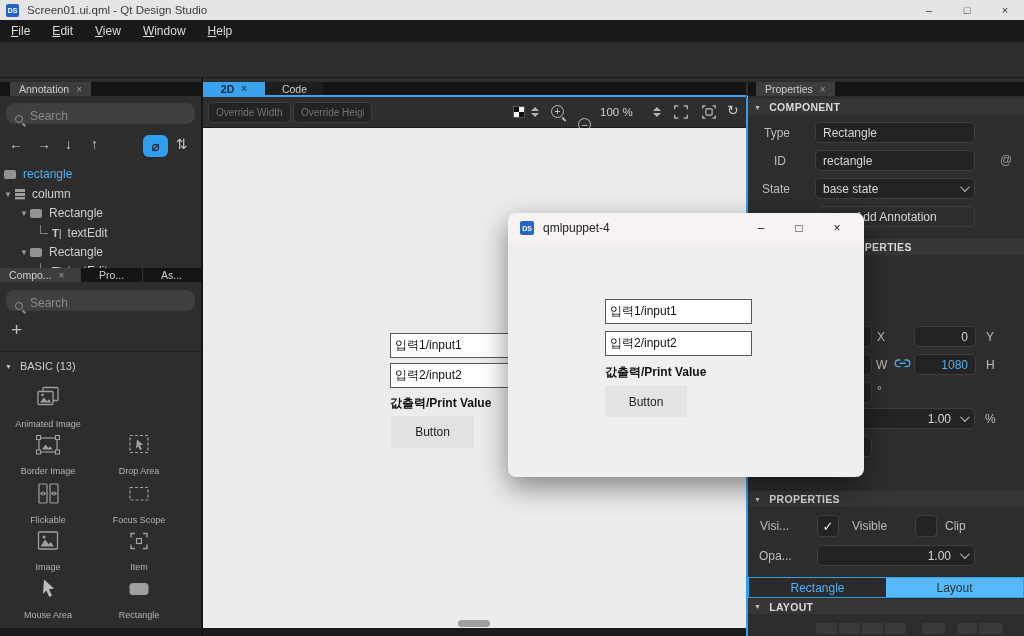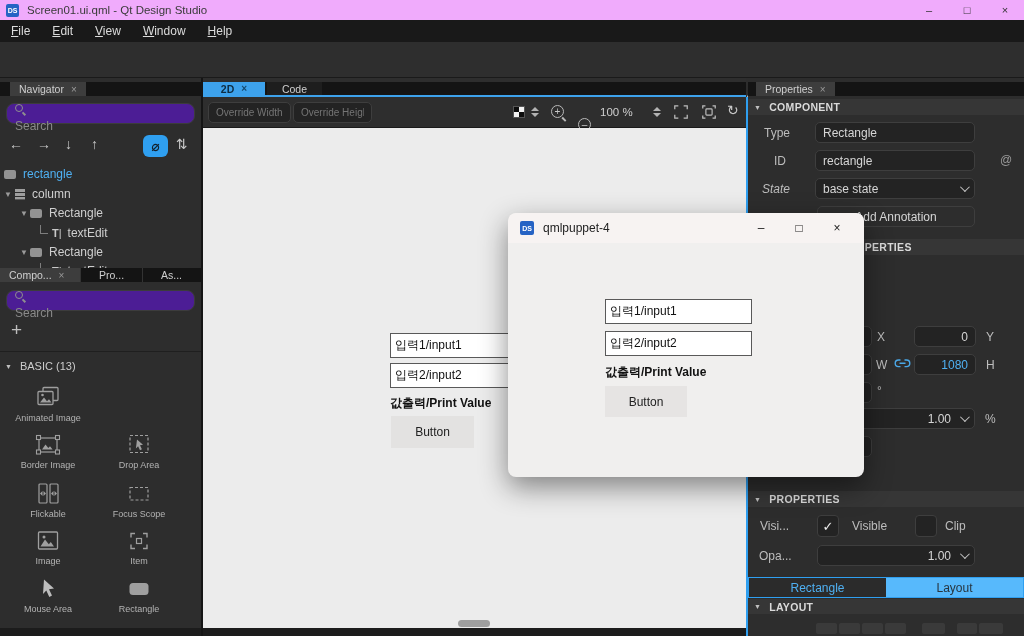--- a/index.html
+++ b/index.html
@@ -2,21 +2,21 @@
 <html><head>
 <meta charset="utf-8">
 <style>
   * { margin:0; padding:0; box-sizing:border-box; }
   html,body { width:1024px; height:636px; background:#222; }
   body { font-family:"Liberation Sans","DejaVu Sans",sans-serif; }
   #app { position:relative; width:1024px; height:636px; overflow:hidden; background:#2d2d2d; }
   .abs { position:absolute; }
 
   
-  .titlebar { left:0; top:0; width:1024px; height:20px; background:#f0abfc; display:flex; align-items:center; }
+  .titlebar { left:0; top:0; width:1024px; height:20px; background:#e5e5e5; display:flex; align-items:center; }
   .ds-logo { width:13px; height:13px; margin-left:6px; background:#2563c4; border-radius:2px; color:#fff; font-size:7px; font-weight:bold; display:flex; align-items:center; justify-content:center; }
   .tb-title { margin-left:8px; font-size:11.5px; color:#3a3a3a; }
   .win-ctrls { position:absolute; right:0; top:0; height:20px; display:flex; }
   .win-ctrl { width:38px; height:20px; display:flex; align-items:center; justify-content:center; font-size:11px; color:#333; }
 
   
   .menubar { left:0; top:20px; width:1024px; height:22px; background:#191919; display:flex; align-items:center; gap:0; }
   .menu-item { color:#dcdcdc; font-size:12px; padding:0 11px; display:inline-block; }
   .menu-item::first-letter { text-decoration:underline; }
 
@@ -28,37 +28,37 @@
   .tb-glyph { color:#c9c9c9; font-size:17px; line-height:1; }
   .dim { color:#5e5e5e !important; }
   .lp-square { width:11px; height:11px; border:1.6px solid #7c4343; border-radius:2px; flex:none; }
 
   
   .panel { background:#2d2d2d; }
   .tabstrip { background:#141414; display:flex; align-items:stretch; }
   .ptab { display:flex; align-items:center; gap:7px; padding:0 9px; font-size:10.5px; color:#cfcfcf; }
   .ptab.on { background:#3d3d3d; }
   .ptab .x { color:#9a9a9a; font-size:10px; }
-  .search { background:#4c1d95; border:1px solid #3c3c3c; border-radius:8px; display:flex; align-items:flex-start; padding:0 8px; gap:7px;flex-direction:column; }
+  .search { background:#404040; border:1px solid #3c3c3c; border-radius:8px; display:flex; align-items:flex-end; padding:0 8px; gap:7px; }
   .search input { background:transparent; border:none; outline:none; color:#cfcfcf; font-size:12px; width:100%; }
   .search input::placeholder { color:#8a8a8a; }
   .mag { width:8px; height:8px; border:1.5px solid #8f8f8f; border-radius:50%; position:relative; flex:none; }
   .mag::after { content:""; position:absolute; width:1.5px; height:4px; background:#8f8f8f; left:7px; top:7px; transform:rotate(-45deg); }
 
   
   .trow { position:absolute; left:0; width:201px; height:20px; display:flex; align-items:center; font-size:12px; color:#cfcfcf; }
   .trow .exp { color:#9a9a9a; font-size:8px; width:12px; text-align:center; }
   .rect-ico { width:12px; height:9px; background:#939393; border-radius:2px; flex:none; margin-right:7px; }
   .elbow { width:8px; height:9px; border-left:1px solid #7e7e7e; border-bottom:1px solid #7e7e7e; margin:-8px 4px 0 0; }
   .tico { margin-right:6px; display:flex; }
 
   
   .citem { position:absolute; width:90px; text-align:center; }
   .citem .cicon { height:26px; display:flex; align-items:center; justify-content:center; }
-  .citem .clabel { font-size:9px; color:#b3b3b3; margin-top:2px; white-space:nowrap; }
+  .citem .clabel { font-size:9px; color:#b3b3b3; margin-top:8px; white-space:nowrap; }
 
   .hdr { background:#363636; color:#dadada; font-size:10.5px; font-weight:bold; display:flex; align-items:center; padding:0 6px; gap:8px; letter-spacing:.3px; }
   .hdr .tri { font-size:7px; color:#c0c0c0; font-weight:normal; }
 
   
   .pfield { background:#232323; border:1px solid #3e3e3e; border-radius:5px; color:#d6d6d6; font-size:12px; display:flex; align-items:center; padding:0 7px; }
   .plabel { color:#bdbdbd; font-size:12px; }
   .num { justify-content:flex-end; }
   .blue { color:#4fb0f2 !important; }
   .cb { width:22px; height:22px; background:#232323; border:1px solid #3e3e3e; border-radius:4px; display:flex; align-items:center; justify-content:center; color:#ececec; font-size:13px; }
@@ -155,21 +155,21 @@
           <circle cx="14" cy="15.5" r="2"></circle>
         <path d="M6.8 9 l5.4-3.5 M6.8 11 l5.4 3.5"></path>
       </g>
     </svg>
     <span class="abs tb-glyph" style="left:992px;top:55px;font-size:10px;letter-spacing:1px;">•••</span>
   </div>
 
   <div class="abs panel" style="left:0;top:78px;width:201px;height:550px;">
     <div class="abs tabstrip" style="left:0;top:4px;width:201px;height:14px;">
       <div class="ptab on" style="margin-left:10px;">
-        <span>Navigator</span>
+        <span>Annotation</span>
         <span class="x">×</span>
       </div>
     </div>
     <div class="abs search" style="left:6px;top:25px;width:189px;height:21px;">
       <span class="mag"></span>
       <input placeholder="Search" style="">
     </div>
 
     <span class="abs tb-glyph" style="left:9px;top:59px;font-size:14px;">←</span>
     <span class="abs tb-glyph" style="left:37px;top:59px;font-size:14px;">→</span>
@@ -433,21 +433,21 @@
     <div class="abs pfield" style="left:67px;top:44px;width:160px;height:21px;">
         <span>Rectangle</span>
       </div>
 
     <span class="abs plabel" style="left:26px;top:76px;">ID</span>
     <div class="abs pfield" style="left:67px;top:72px;width:160px;height:21px;">
         <span>rectangle</span>
       </div>
     <span class="abs" style="left:252px;top:75px;color:#9a9a9a;font-size:12px;">@</span>
 
-    <span class="abs plabel" style="left:14px;top:104px;font-style:italic;">State</span>
+    <span class="abs plabel" style="left:14px;top:104px;">State</span>
     <div class="abs pfield" style="left:67px;top:100px;width:160px;height:21px;">
       <span style="flex:1;">base state</span>
       <span class="chev"></span>
     </div>
 
     <div class="abs pfield" style="left:69px;top:128px;width:158px;height:21px;justify-content:center;background:transparent;">
       <span>Add Annotation</span>
     </div>
 
     <div class="abs hdr" style="left:0;top:161px;width:276px;height:16px;padding:0;">

